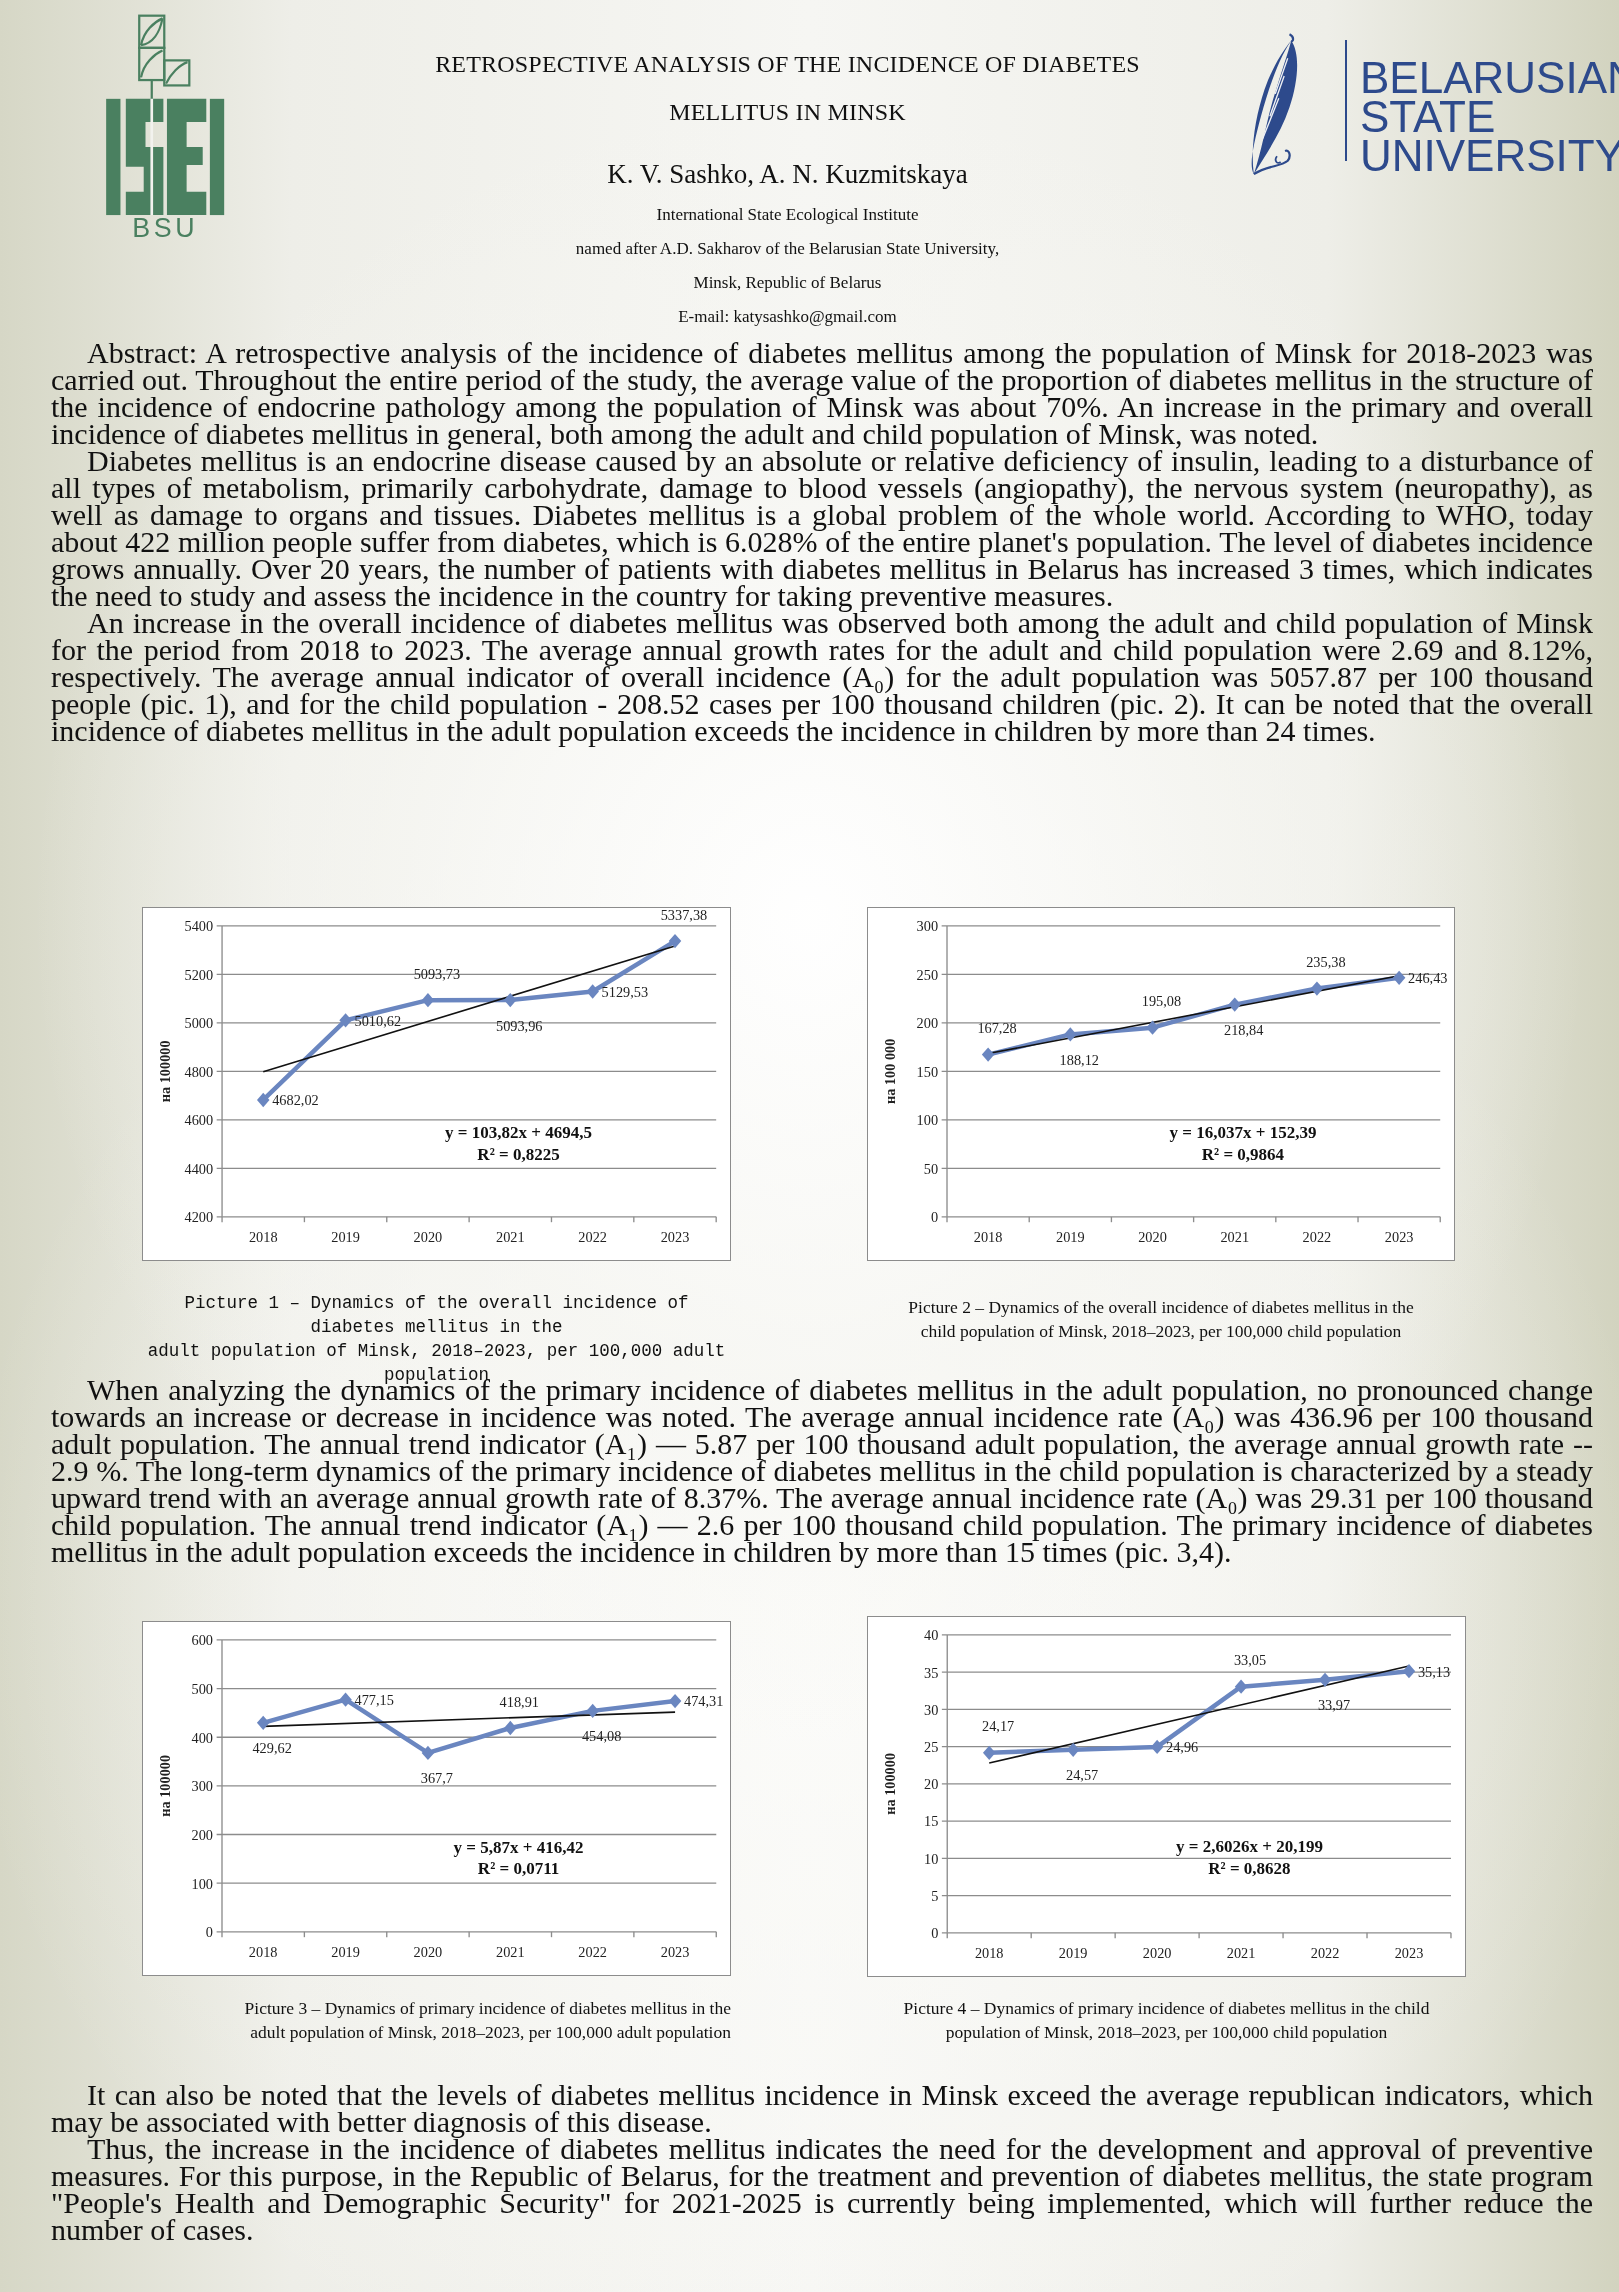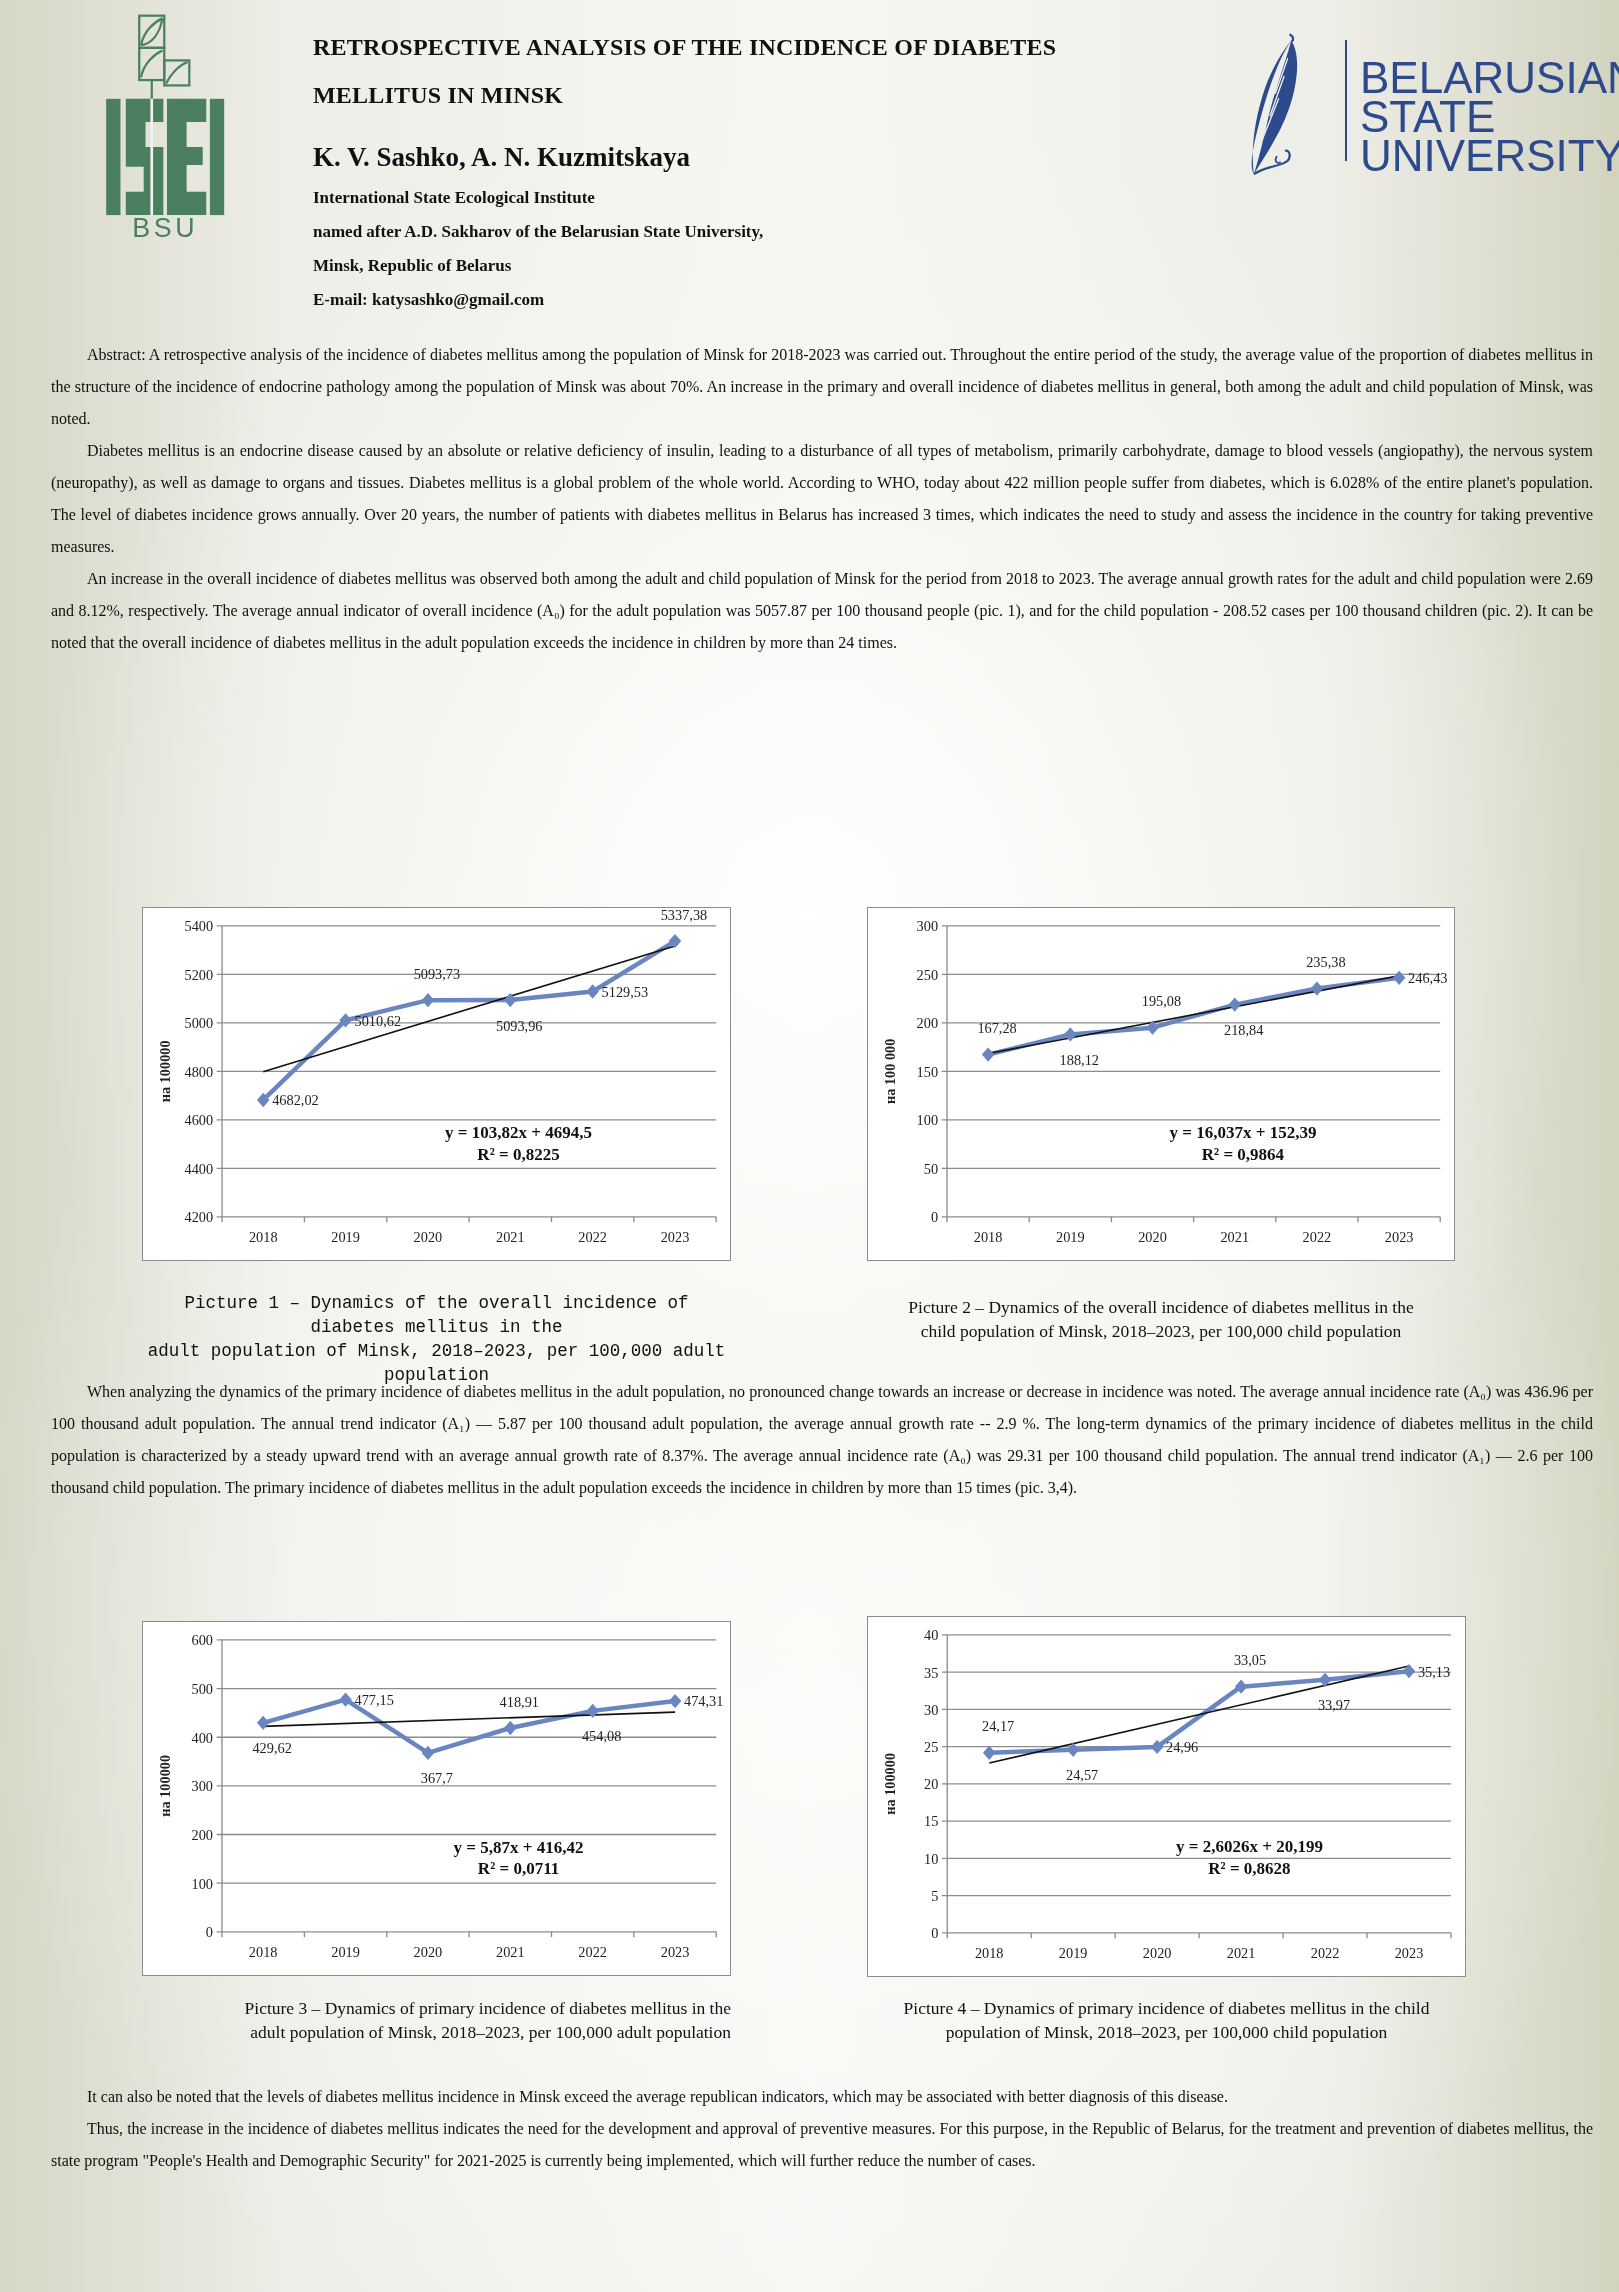--- a/index.html
+++ b/index.html
@@ -10,25 +10,25 @@
       radial-gradient(ellipse 60% 45% at 50% 40%, rgba(255,255,255,0.95) 0%, rgba(246,246,242,0.7) 45%, rgba(246,246,242,0) 80%),
       radial-gradient(ellipse 70% 50% at 50% 70%, rgba(252,252,250,0.9) 0%, rgba(244,244,238,0) 75%),
       linear-gradient(90deg, #d6d7c6 0%, #eeeee8 18%, #f6f6f3 50%, #eeeee8 82%, #d2d3bf 100%);
   }
   .header { position: absolute; left: 0; top: 0; width: 1619px; height: 313px; }
   .logo-isei { position: absolute; left: 99px; top: 12.5px; width: 152px; height: 228px; }
   .logo-bsu { position: absolute; left: 1236px; top: 31px; width: 376px; height: 161px; }
   .bsu-text { position: absolute; left: 124px; top: 27px; font-family: "Liberation Sans", "DejaVu Sans", sans-serif;
     color: #2d4a8c; font-size: 44px; line-height: 39px; letter-spacing: 0px; }
   .bsu-divider { position: absolute; left: 109px; top: 9px; width: 1.8px; height: 121px; background: #2d4a8c; }
-  .title-block { position: absolute; left: 313px; width: 949px; top: 23px; text-align: left; font-weight: bold; }
+  .title-block { position: absolute; left: 313px; width: 949px; top: 40px; text-align: center; font-weight: normal; }
   .title-line { font-size: 24px; line-height: 48px; letter-spacing: 0.2px; }
   .authors { font-size: 27px; line-height: 47px; margin-top: 15px; }
   .affil { font-size: 17px; line-height: 34px; }
-  .body-text { position: absolute; left: 51px; width: 1542px; font-size: 16px; line-height: 32px; text-align: justify; }
+  .body-text { position: absolute; left: 51px; width: 1542px; font-size: 30px; line-height: 27px; text-align: justify; }
   .body-text p { margin: 0; text-indent: 36px; }
   .chart-frame { position: absolute; background: #fff; border: 1.8px solid #8c8c8c; box-sizing: border-box; }
   .chart-frame svg { position: absolute; left: 0; top: 0; }
   .caption { position: absolute; text-align: center; font-size: 17.5px; line-height: 24px; }
 </style>
 </head>
 <body>
 
 <div class="header">
 

